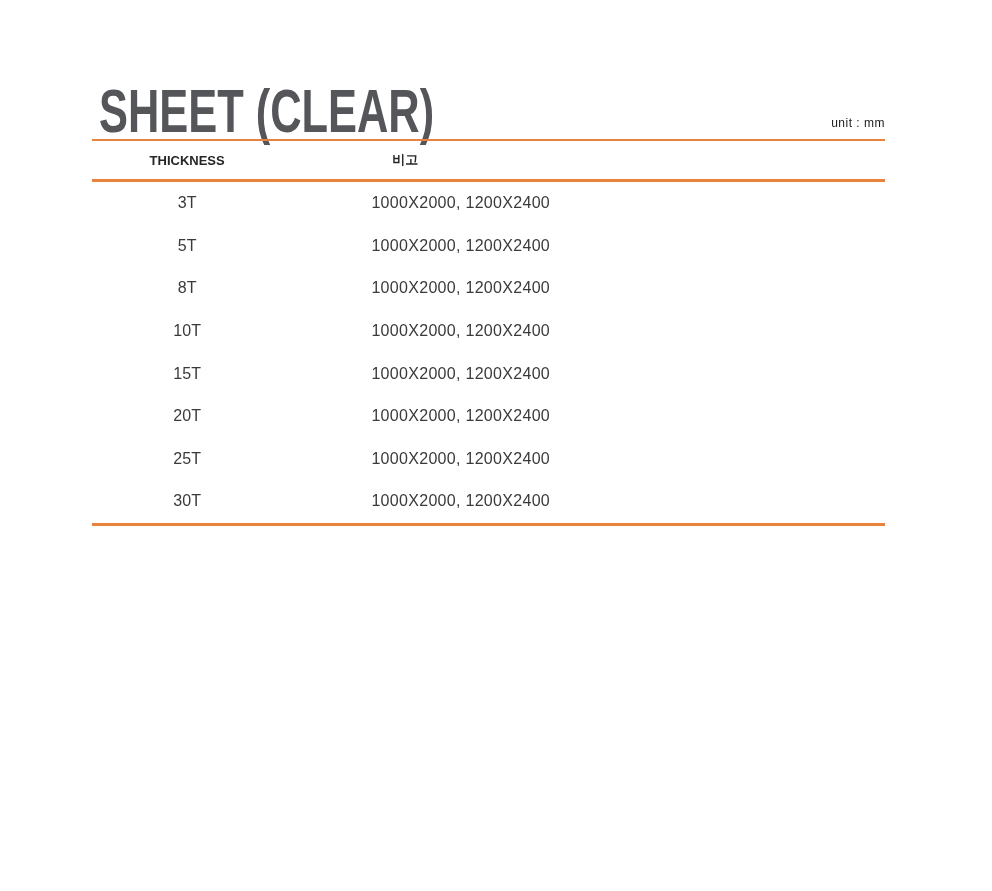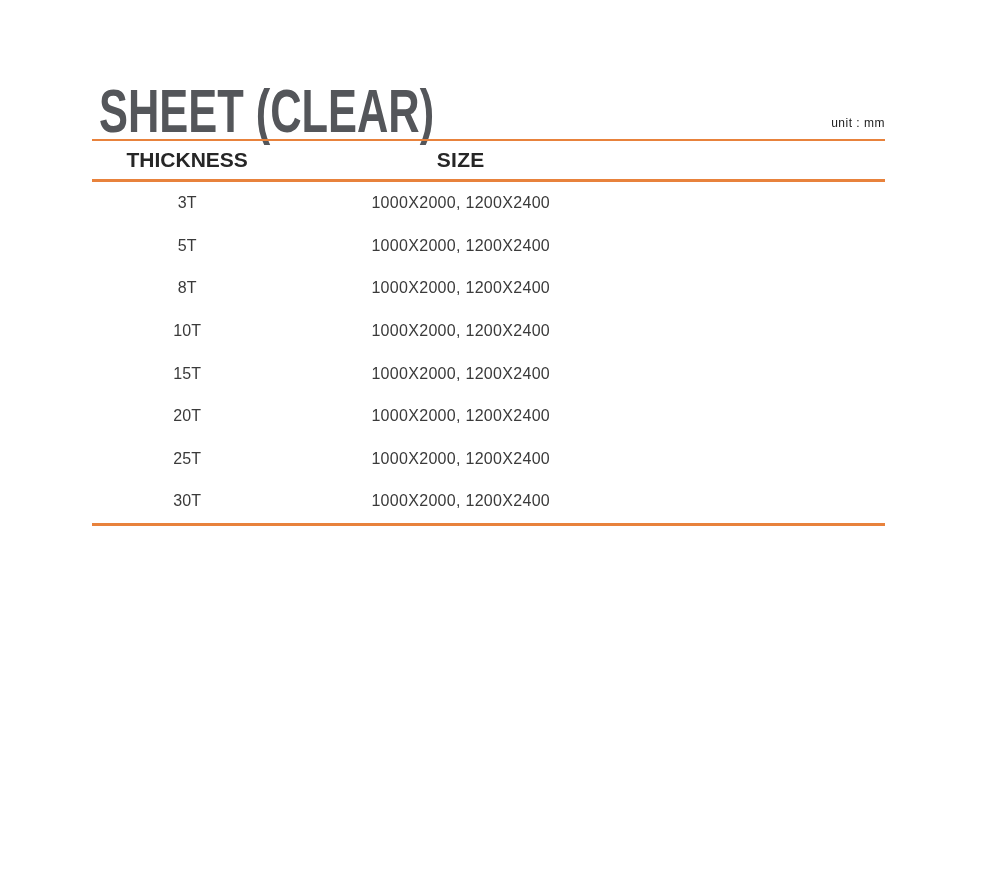--- a/index.html
+++ b/index.html
@@ -29,21 +29,21 @@
     position:absolute;right:107px;top:116px;
     font-size:12px;color:#1c1c1c;letter-spacing:0.5px;
   }
   .spec-table{
     position:absolute;left:92px;top:139px;width:793px;
     border-top:2px solid var(--accent);
   }
   .header-row{
     display:flex;align-items:center;height:41px;
     border-bottom:3px solid var(--accent);
-    font-weight:bold;font-size:21px;color:var(--header-dark);
+    font-weight:bold;font-size:13px;color:var(--header-dark);
   }
   .body-rows{
     border-bottom:3px solid var(--accent);
   }
   .data-row{
     display:flex;align-items:center;height:42.6px;
     font-size:16px;color:var(--text-dark);
   }
   .col{text-align:center;}
   .col-thickness{width:24%;}
@@ -56,21 +56,21 @@
 <div class="page">
 
   <h1 class="page-title">SHEET (CLEAR)</h1>
 
   <div class="unit-label">unit : mm</div>
 
   <div class="spec-table">
 
     <div class="header-row">
       <div class="col col-thickness">THICKNESS</div>
-      <div class="col col-size">SIZE</div>
+      <div class="col col-remark">비고</div>
     </div>
 
     <div class="body-rows">
   <div class="data-row">
     <div class="col col-thickness">3T</div>
     <div class="col col-size">1000X2000, 1200X2400</div>
     <div class="col col-remark"></div>
   </div>
 
   <div class="data-row">

